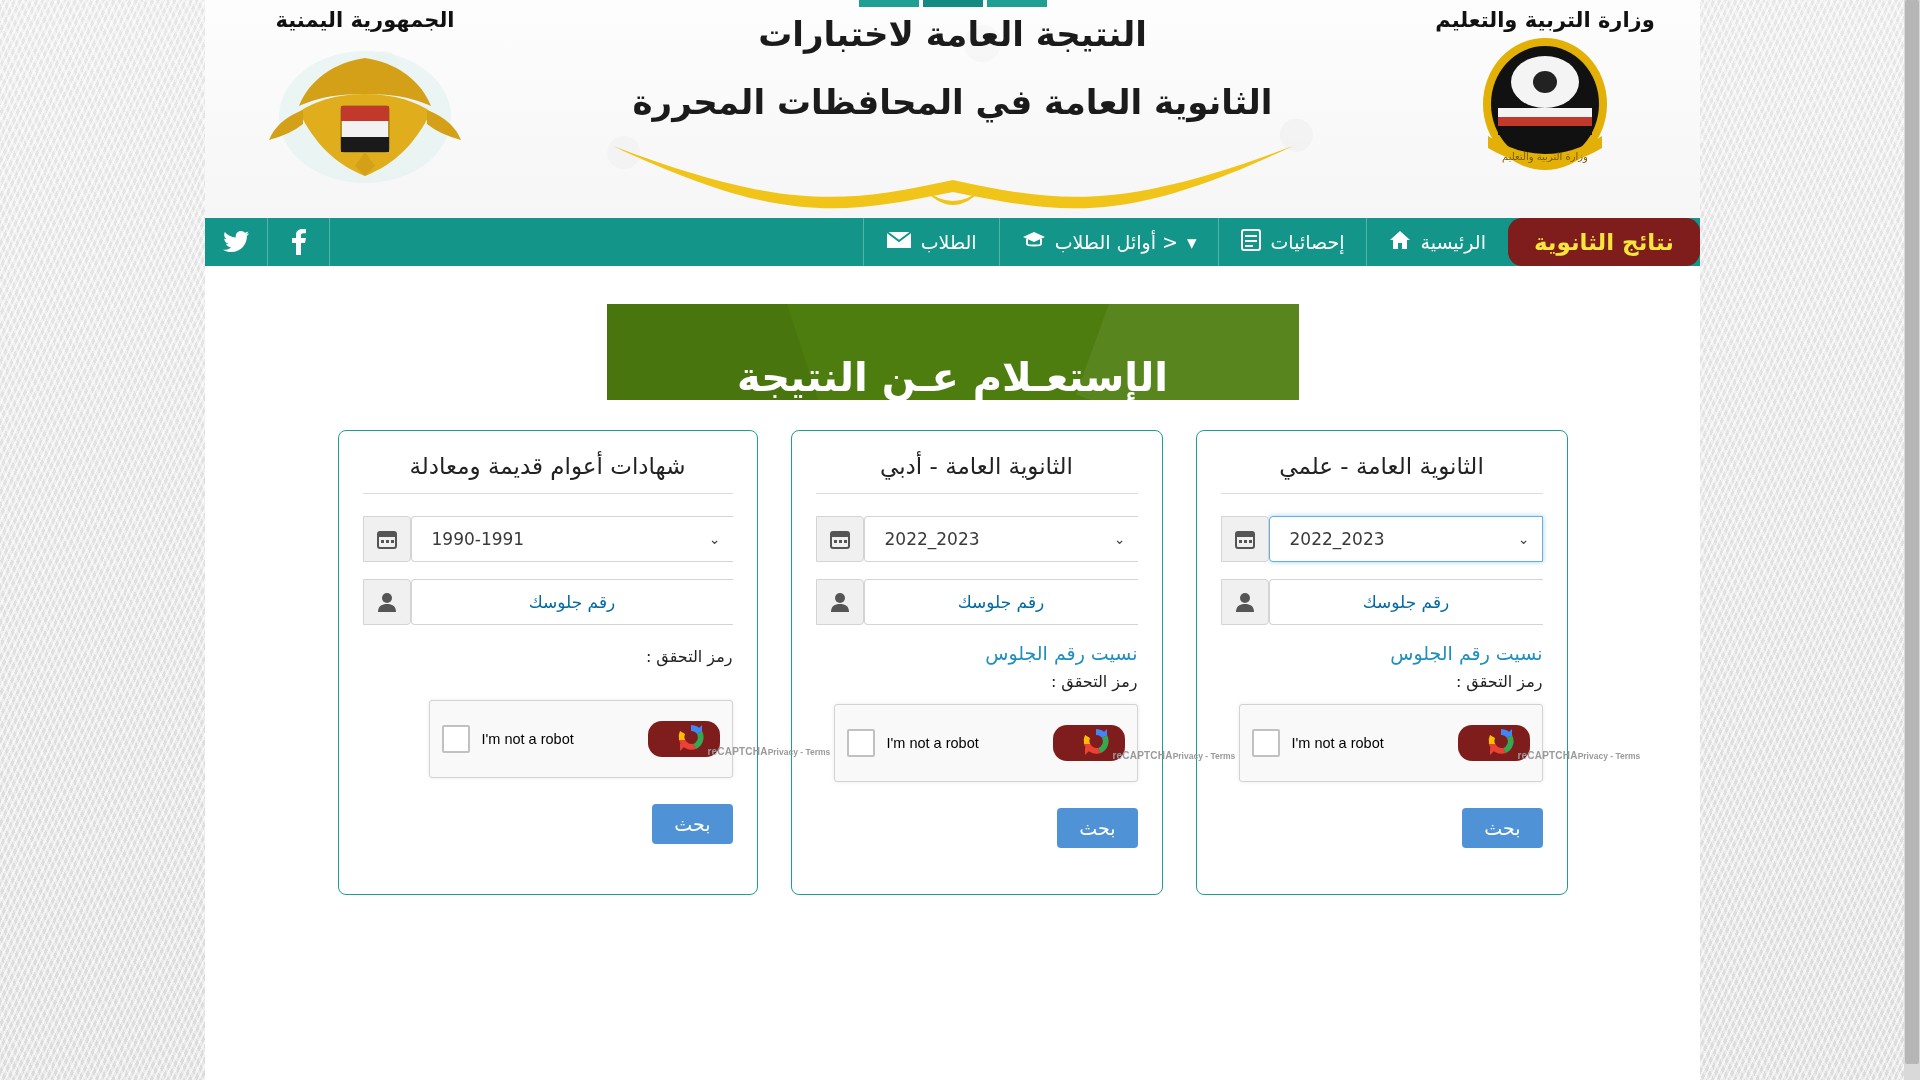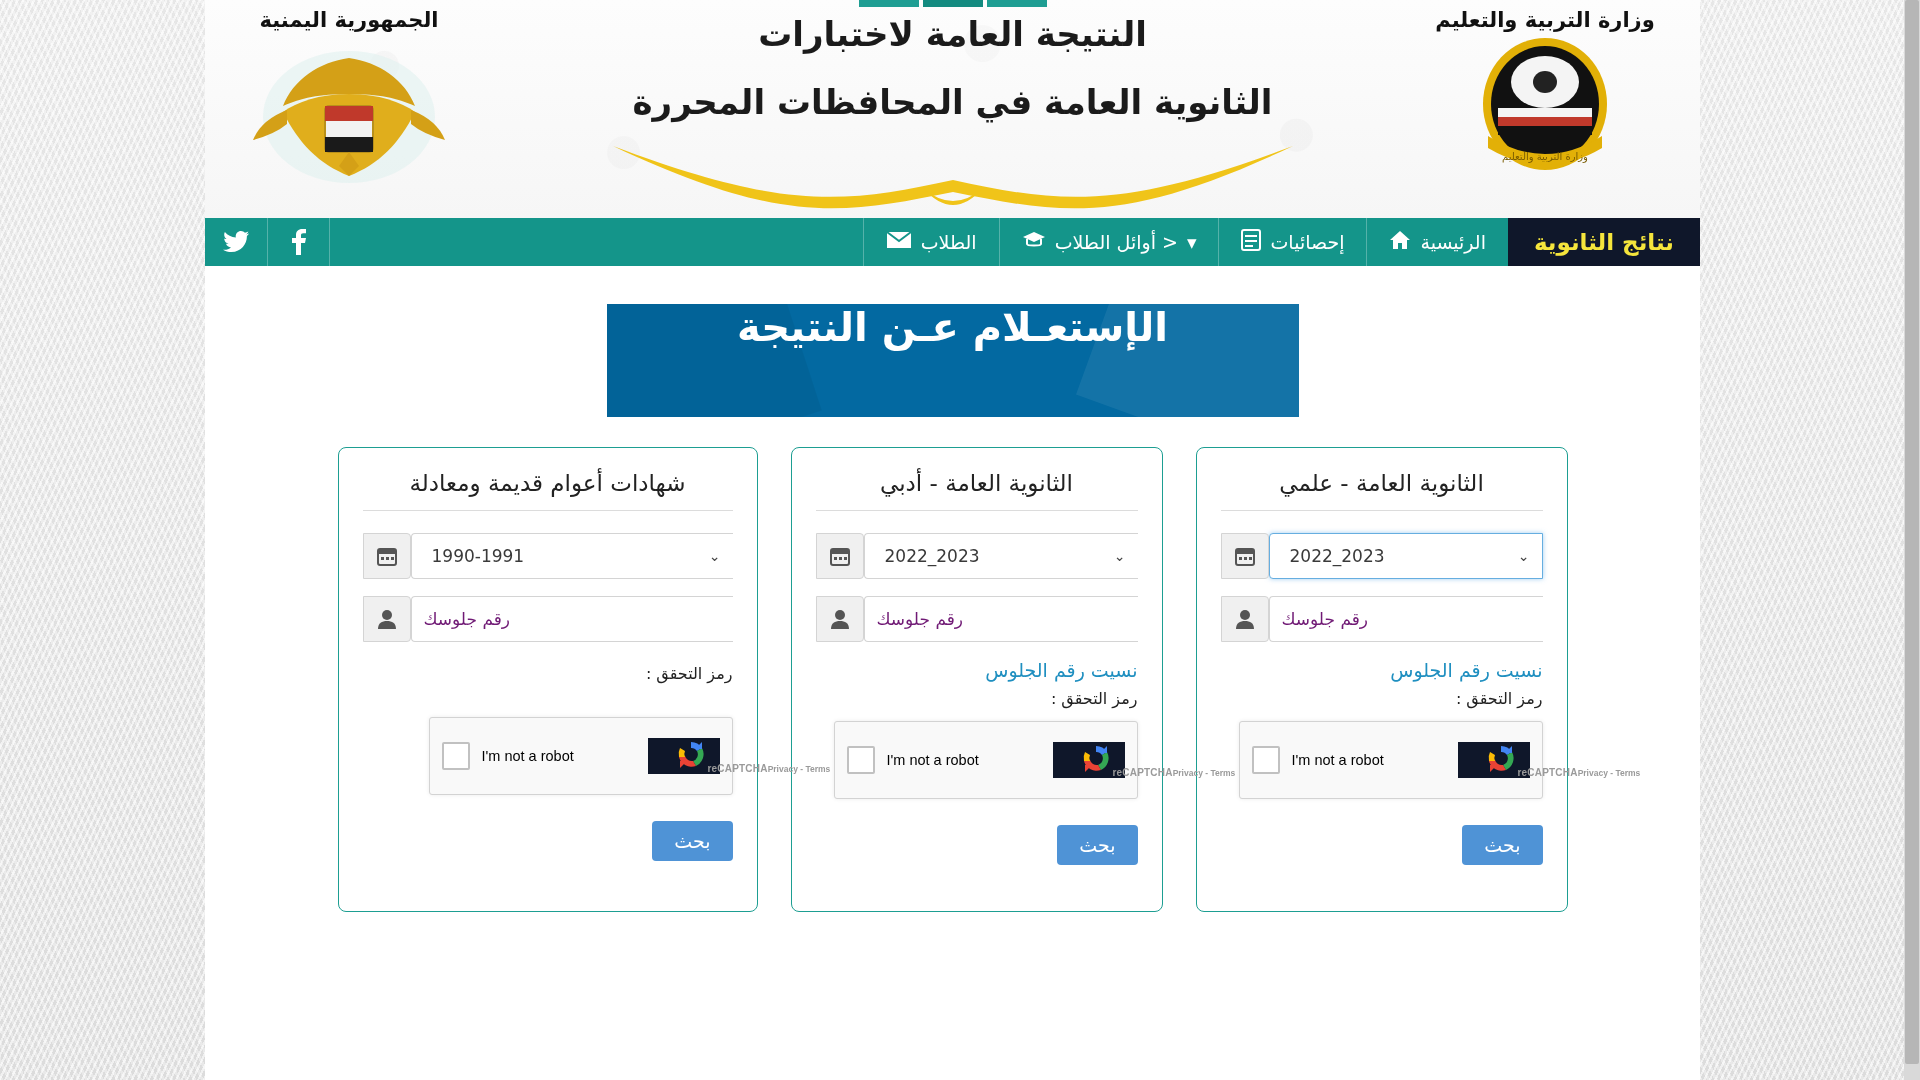--- a/index.html
+++ b/index.html
@@ -84,21 +84,21 @@
 
   .logo-left {
     position: absolute;
     right: 40px;
     top: 8px;
     width: 230px;
     height: 185px;
   }
   .logo-right {
     position: absolute;
-    left: 24px;
+    left: 40px;
     top: 6px;
     width: 240px;
     height: 190px;
     text-align: center;
   }
   .ministry-text {
     font-size: 21px;
     font-weight: bold;
     color: #111;
     text-align: center;
@@ -113,28 +113,29 @@
 
   
   .navbar {
     display: flex;
     align-items: stretch;
     height: 48px;
     background: #14958a;
     color: #fff;
   }
   .brand {
-    background: #0f172a;
+    background: #7f1d1d;
     color: #f5e53c;
     font-size: 23px;
     font-weight: bold;
     display: flex;
     align-items: center;
     padding: 0 26px;
     white-space: nowrap;
+    border-radius: 14px;
   }
   .nav-item {
     display: flex;
     align-items: center;
     gap: 9px;
     padding: 0 22px;
     font-size: 19px;
     color: #ffffff;
     border-left: 1px solid rgba(255,255,255,0.28);
     white-space: nowrap;
@@ -154,26 +155,26 @@
   .social.last { border-left: none; }
 
   
   .ribbon-wrap {
     display: flex;
     justify-content: center;
     margin-top: 38px;
   }
   .ribbon {
     width: 692px;
-    height: 113px;
-    background: #0369a1;
+    height: 96px;
+    background: #4d7c0f;
     position: relative;
     overflow: hidden;
     display: flex;
-    align-items: flex-start;
+    align-items: flex-end;
     justify-content: center;
   }
   .ribbon:before {
     content: "";
     position: absolute;
     top: -40px; right: -30px;
     width: 230px; height: 175px;
     background: rgba(255,255,255,0.07);
     transform: rotate(20deg);
   }
@@ -251,21 +252,21 @@
     padding: 0 12px;
     font-size: 17px;
     color: #444;
   }
   .select-box.focused {
     border: 1px solid #66aee0;
     box-shadow: 0 0 5px rgba(102,175,233,0.6);
   }
   .select-box .val { flex:1; text-align: left; padding-left: 8px; color:#3a3a3a; }
   .select-box .caret { color:#444; font-size: 14px; }
-  .text-box .ph { color: #701a75; width: 100%; text-align: left; }
+  .text-box .ph { color: #0369a1; width: 100%; text-align: center; }
 
   .forgot {
     text-align: right;
     color: #1f8fc0;
     font-size: 19px;
     margin: 12px 0 8px 0;
     cursor: pointer;
   }
   .captcha-label {
     text-align: right;

